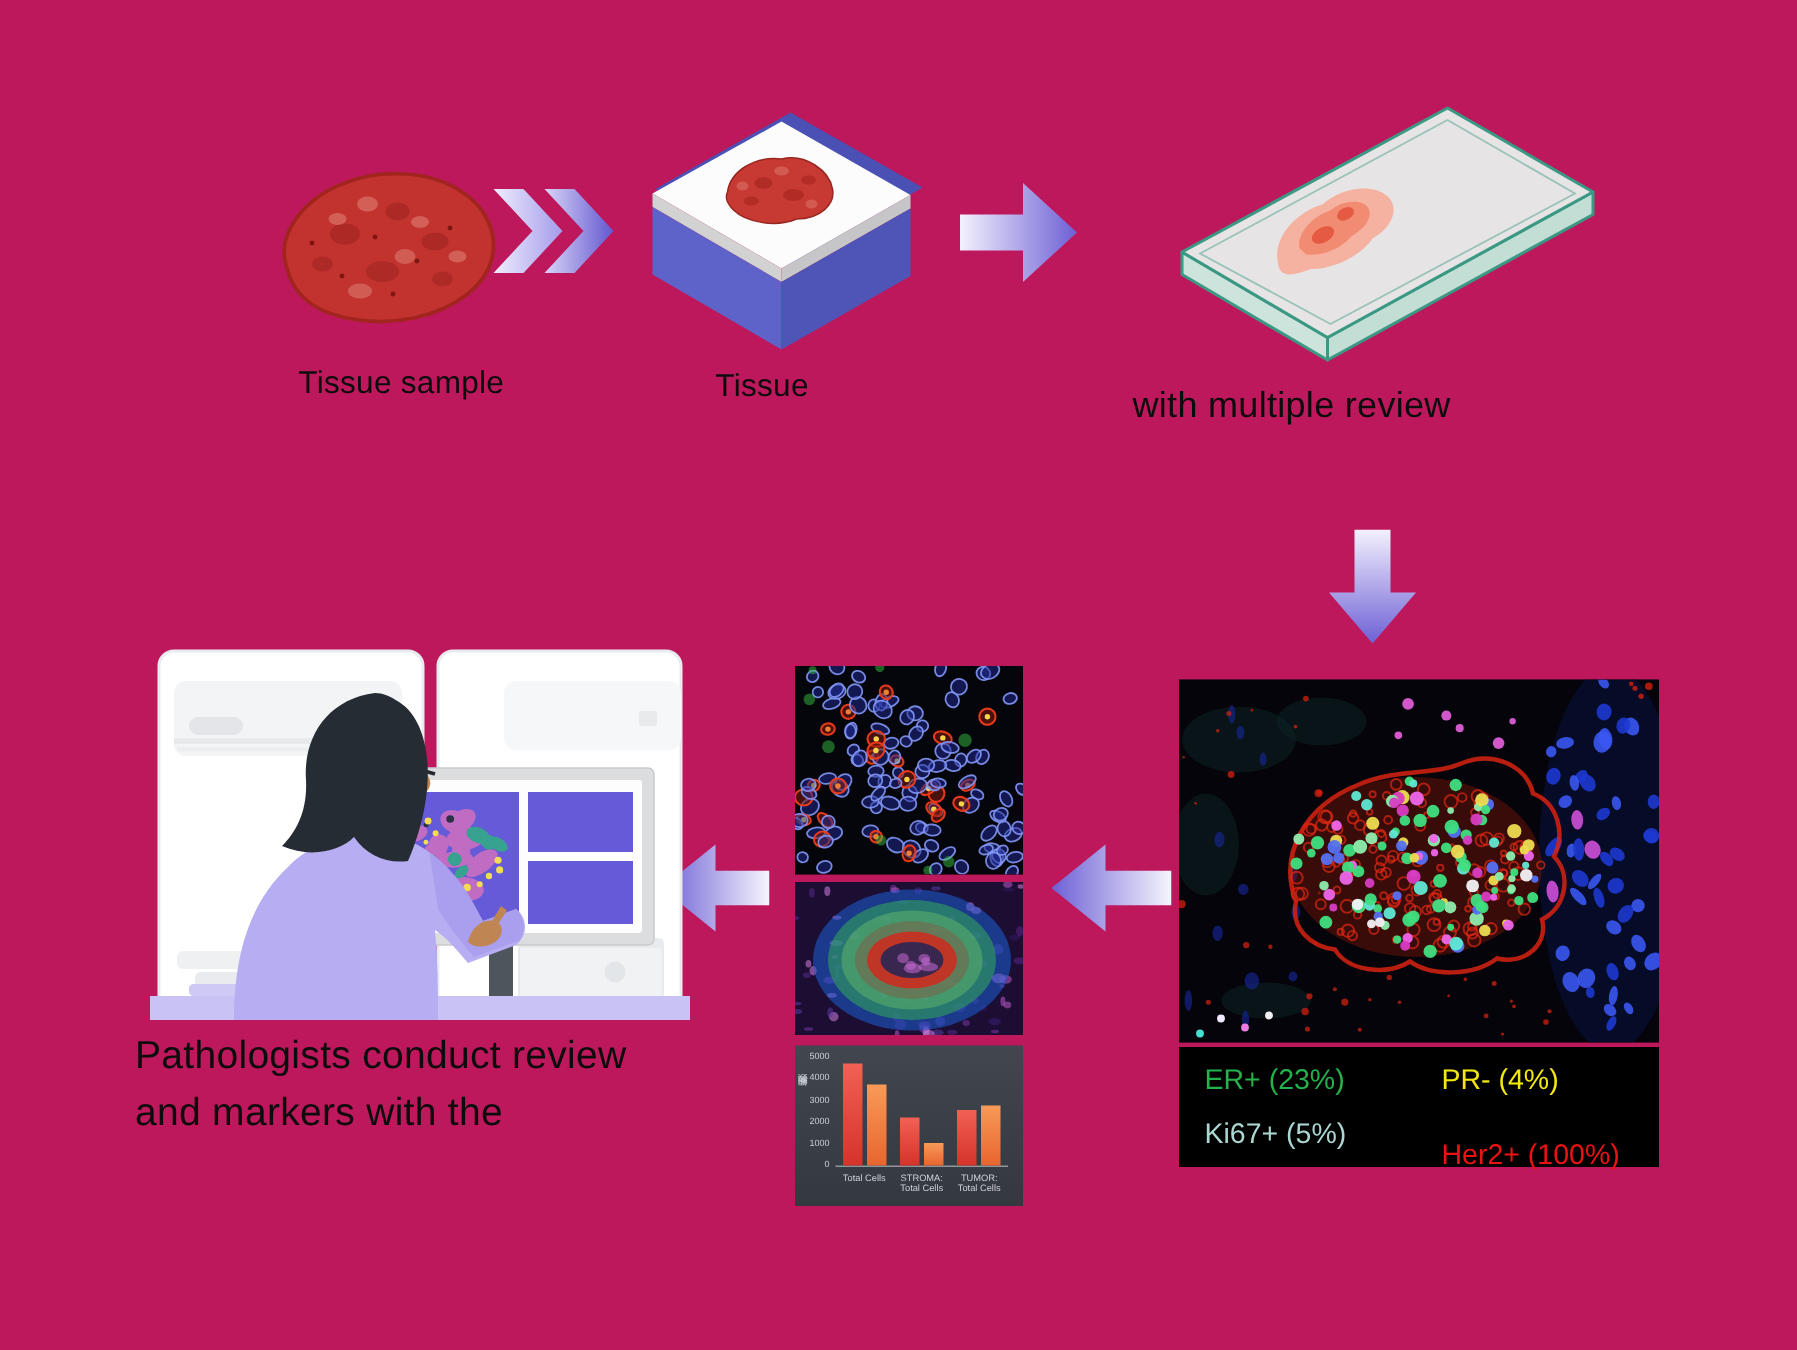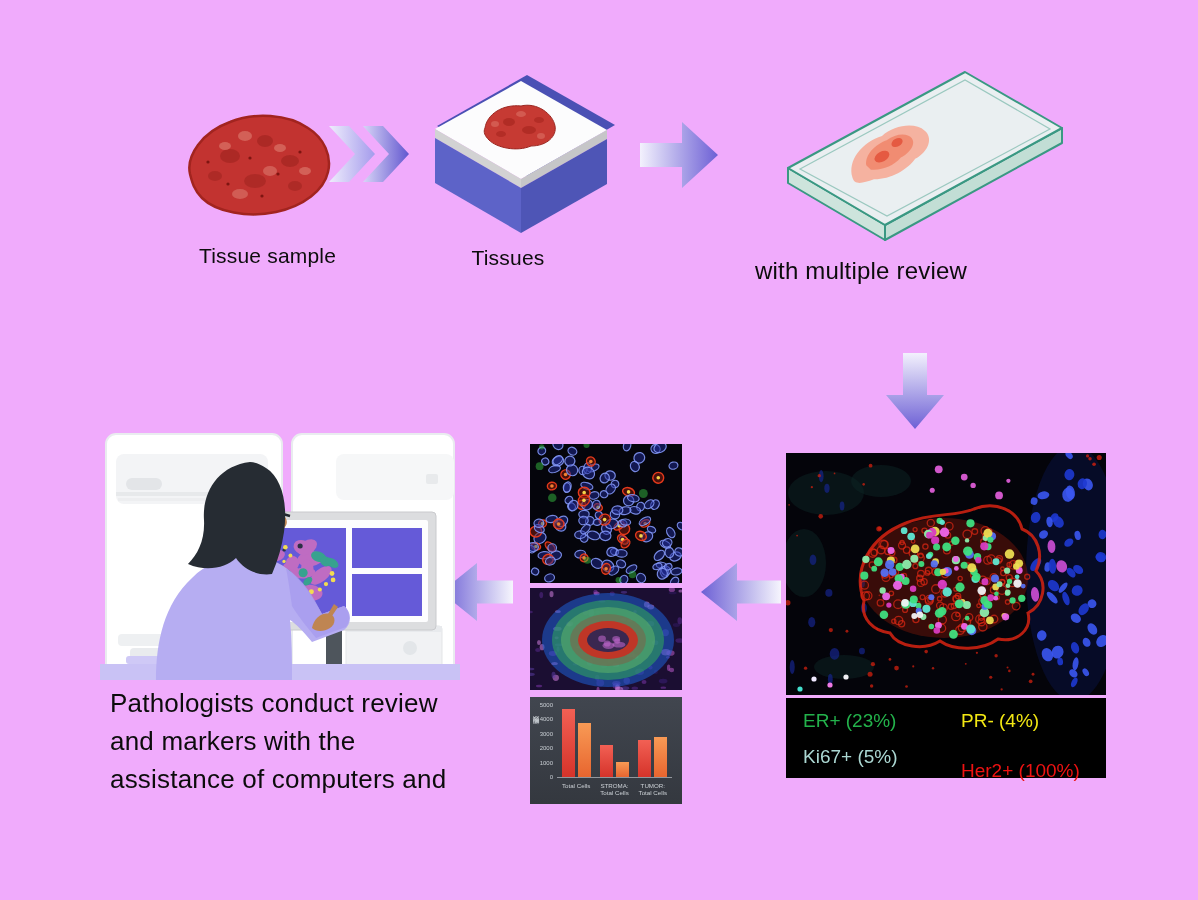--- a/index.html
+++ b/index.html
@@ -1,21 +1,21 @@
 <!DOCTYPE html>
 <html><head>
 <meta charset="utf-8">
 <style>
   html,body{margin:0;padding:0;background:#ffffff;}
-  #canvas{position:relative;width:1198px;height:900px;background:#f0abfc;overflow:hidden;
+  #canvas{position:relative;width:1198px;height:900px;background:#be185d;overflow:hidden;
           font-family:"Liberation Sans", sans-serif;color:#0b0b0b;}
   .abs{position:absolute;}
   .caption{font-size:21px;color:#0c0c0c;text-align:center;letter-spacing:.2px;}
   .slide-caption{font-size:24px;line-height:36px;color:#0c0c0c;letter-spacing:.2px;}
-  .para{font-size:26px;line-height:38px;color:#0c0c0c;letter-spacing:.2px;margin-left:20px;}
+  .para{font-size:26px;line-height:38px;color:#0c0c0c;letter-spacing:.2px;}
   .marker-panel{background:#000;display:grid;grid-template-columns:158px 1fr;
                 padding:12px 0 0 17px;row-gap:14px;font-weight:normal;font-size:19px;line-height:22px;}
   .fluoro{background:#04040a;overflow:hidden;}
   .chart-bg{background:linear-gradient(180deg,#41464f 0%,#34383f 100%);overflow:hidden;position:absolute;}
   .tick{position:absolute;font-size:6px;color:#c9ced4;text-align:right;}
   .cat-label{position:absolute;font-size:6.2px;line-height:7px;color:#ccd1d6;text-align:center;white-space:pre-line;}
   .ylab{position:absolute;font-size:6.5px;color:#ccd1d6;writing-mode:vertical-rl;transform:rotate(180deg);letter-spacing:1px;}
   svg{display:block;}
 </style>
 </head>
@@ -75,21 +75,21 @@
       <ellipse cx="8" cy="2" rx="7" ry="4" fill="#a02019" opacity=".55"></ellipse>
       <ellipse cx="18" cy="-8" rx="5" ry="3" fill="#a02019" opacity=".5"></ellipse>
       <ellipse cx="-20" cy="6" rx="5" ry="3" fill="#a02019" opacity=".5"></ellipse>
       <ellipse cx="0" cy="-14" rx="5" ry="3" fill="#e07a6e" opacity=".5"></ellipse>
       <ellipse cx="20" cy="8" rx="4" ry="3" fill="#e07a6e" opacity=".5"></ellipse>
       <ellipse cx="-26" cy="-4" rx="4" ry="3" fill="#e07a6e" opacity=".5"></ellipse>
     </g>
   </svg>
 
   <div class="abs caption" style="left:180px;top:244px;width:175px">Tissue sample</div>
-  <div class="abs caption" style="left:423px;top:246px;width:170px">Tissues</div>
+  <div class="abs caption" style="left:423px;top:246px;width:170px">Tissue</div>
 
   <svg class="abs" style="left:640px;top:122px" width="78" height="66" viewBox="0 0 78 66">
     <defs>
         <linearGradient id="gar" x1="0" y1="0" x2="1" y2="0">
           <stop offset="0" stop-color="#f3f1fd"></stop>
           <stop offset="1" stop-color="#6d60d5"></stop>
         </linearGradient>
       </defs>
     <polygon points="0,21 42,21 42,0 78,33 42,66 42,45 0,45" fill="url(#gar)"></polygon>
   </svg>
@@ -886,16 +886,15 @@
       <path d="M176 84 L190 88" stroke="#23282e" stroke-width="2.5"></path>
       <path d="M150 34 C118 38 102 64 104 92 C105 112 98 126 88 136 C106 144 126 140 136 130 C144 142 158 148 172 146 C178 132 182 118 184 104 C188 76 182 50 166 40 C160 36 155 34 150 34 Z" fill="#262c33"></path>
       <path d="M212 200 C214 190 222 184 230 186 C236 188 236 196 230 200 C224 204 216 204 212 200 Z" fill="#bf8552"></path>
       <path d="M228 186 L234 176 L238 179 L232 188 Z" fill="#bf8552"></path>
     </g>
   </svg>
 
   <div class="abs para" style="left:90px;top:684px;width:430px">
     <div>Pathologists conduct review</div>
     <div>and markers with the</div>
-    <div>assistance of computers and</div>
   </div>
 
 </div>
 
 </body></html>

